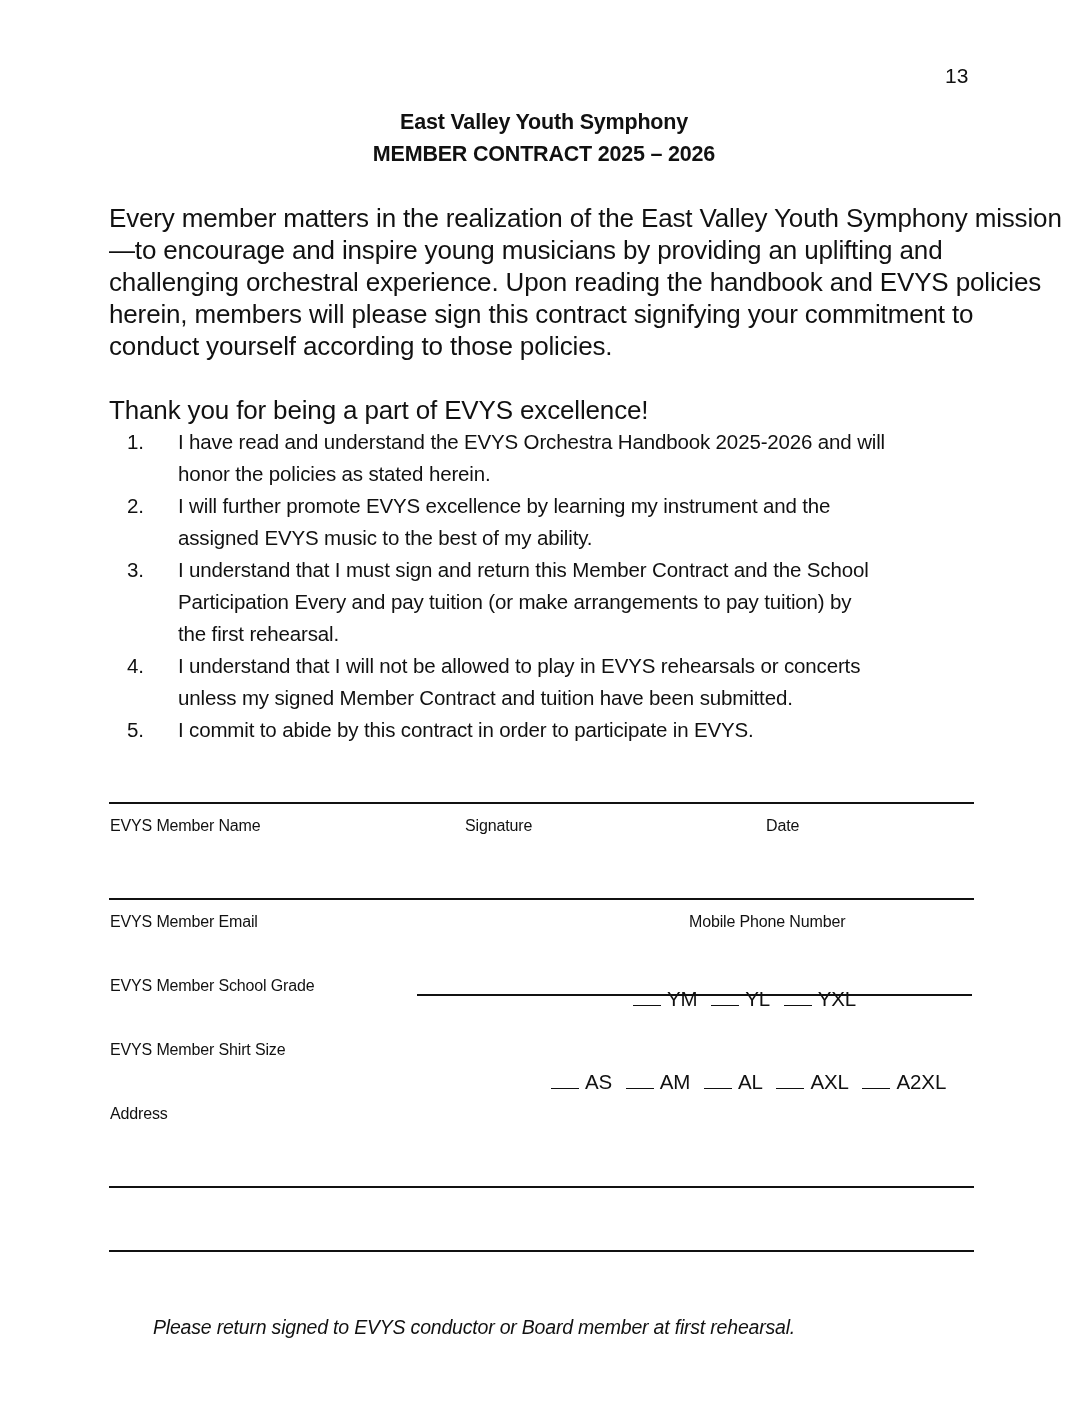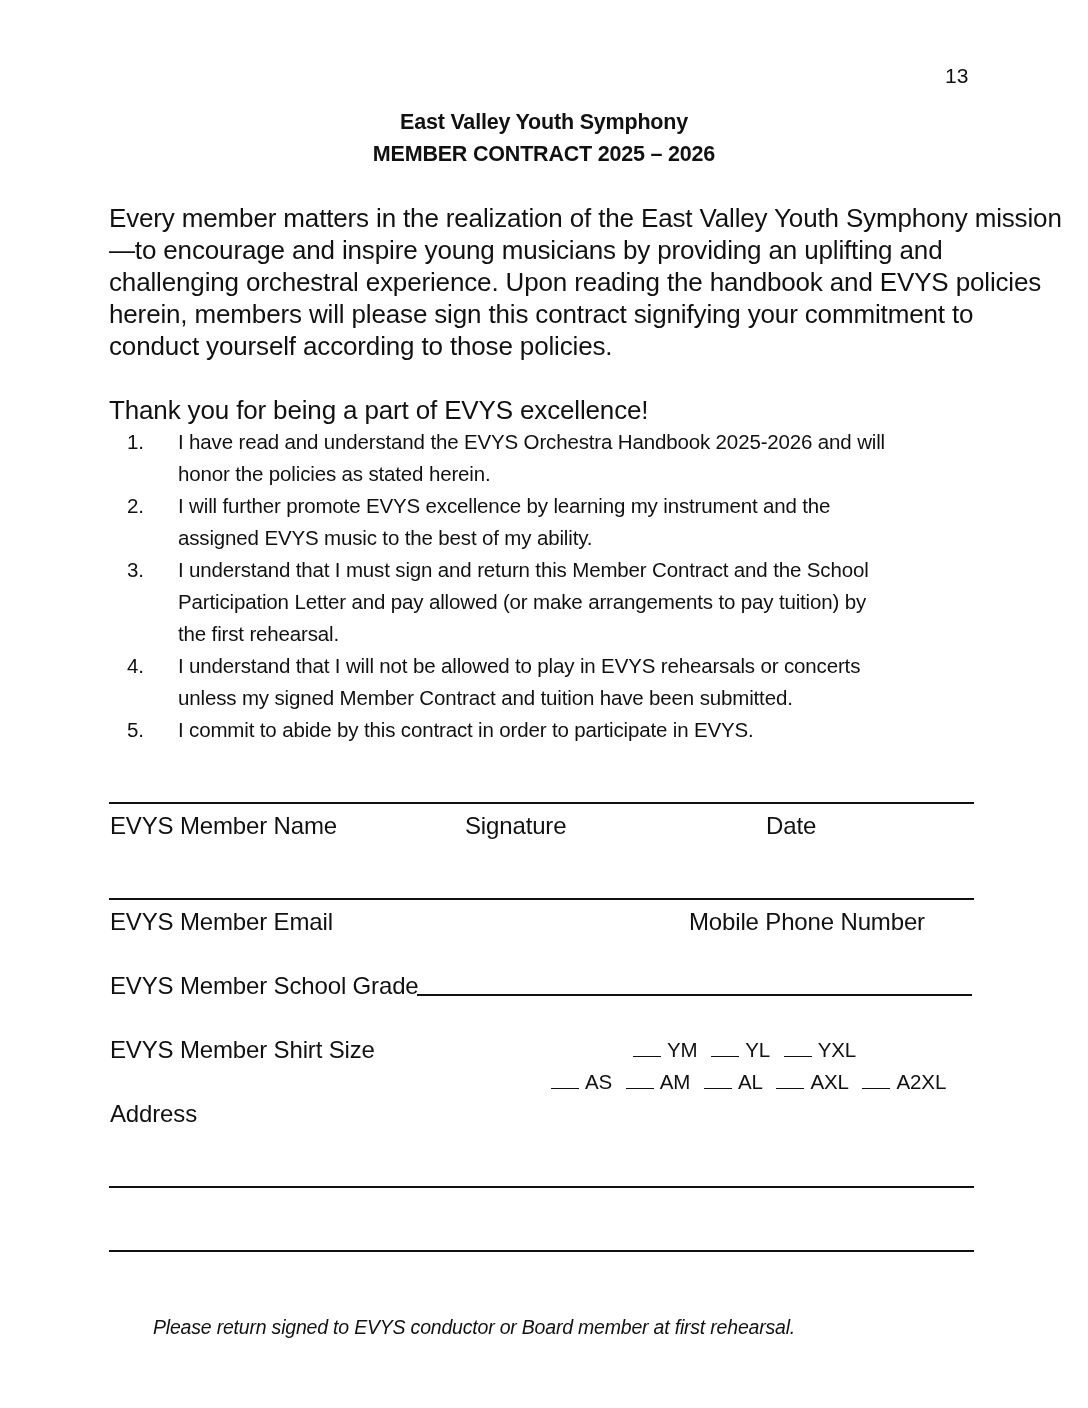--- a/index.html
+++ b/index.html
@@ -69,21 +69,21 @@
     ol.items li .line { white-space: nowrap; display: block; margin-left: 28px; }
     .rule {
       position: absolute;
       left: 109px;
       width: 865px;
       height: 0;
       border-top: 2px solid #111111;
     }
     .label {
       position: absolute;
-      font-size: 24px;
+      font-size: 16px;
       line-height: 28px;
       white-space: nowrap;
       letter-spacing: -0.15px;
     }
     .grade-blank {
       position: absolute;
       left: 417px;
       top: 994px;
       width: 555px;
       border-top: 2px solid #111111;
@@ -144,21 +144,21 @@
     <span class="line">honor the policies as stated herein.</span>
   </li>
   <li>
     <span class="num">2.</span>
     <span class="line">I will further promote EVYS excellence by learning my instrument and the</span>
     <span class="line">assigned EVYS music to the best of my ability.</span>
   </li>
   <li>
     <span class="num">3.</span>
     <span class="line">I understand that I must sign and return this Member Contract and the School</span>
-    <span class="line">Participation Letter and pay allowed (or make arrangements to pay tuition) by</span>
+    <span class="line">Participation Every and pay tuition (or make arrangements to pay tuition) by</span>
     <span class="line">the first rehearsal.</span>
   </li>
   <li>
     <span class="num">4.</span>
     <span class="line">I understand that I will not be allowed to play in EVYS rehearsals or concerts</span>
     <span class="line">unless my signed Member Contract and tuition have been submitted.</span>
   </li>
   <li>
     <span class="num">5.</span>
     <span class="line">I commit to abide by this contract in order to participate in EVYS.</span>
@@ -171,21 +171,21 @@
 <div class="label" style="top: 812px; left: 766px;">Date</div>
 
 <div class="rule" style="top: 898px;"></div>
 <div class="label" style="top: 908px; left: 110px;">EVYS Member Email</div>
 <div class="label" style="top: 908px; left: 689px;">Mobile Phone Number</div>
 
 <div class="label" style="top: 972px; left: 110px;">EVYS Member School Grade</div>
 <div class="grade-blank"></div>
 
 <div class="label" style="top: 1036px; left: 110px;">EVYS Member Shirt Size</div>
-<div class="sizes" style="top: 1034px; left: 633px;">
+<div class="sizes" style="top: 983px; left: 633px;">
   <span class="size-opt"><span class="blank"></span><span>YM</span></span>
   <span class="size-opt"><span class="blank"></span><span>YL</span></span>
   <span class="size-opt"><span class="blank"></span><span>YXL</span></span>
 </div>
 <div class="sizes" style="top: 1066px; left: 551px;">
   <span class="size-opt"><span class="blank"></span><span>AS</span></span>
   <span class="size-opt"><span class="blank"></span><span>AM</span></span>
   <span class="size-opt"><span class="blank"></span><span>AL</span></span>
   <span class="size-opt"><span class="blank"></span><span>AXL</span></span>
   <span class="size-opt"><span class="blank"></span><span>A2XL</span></span>

